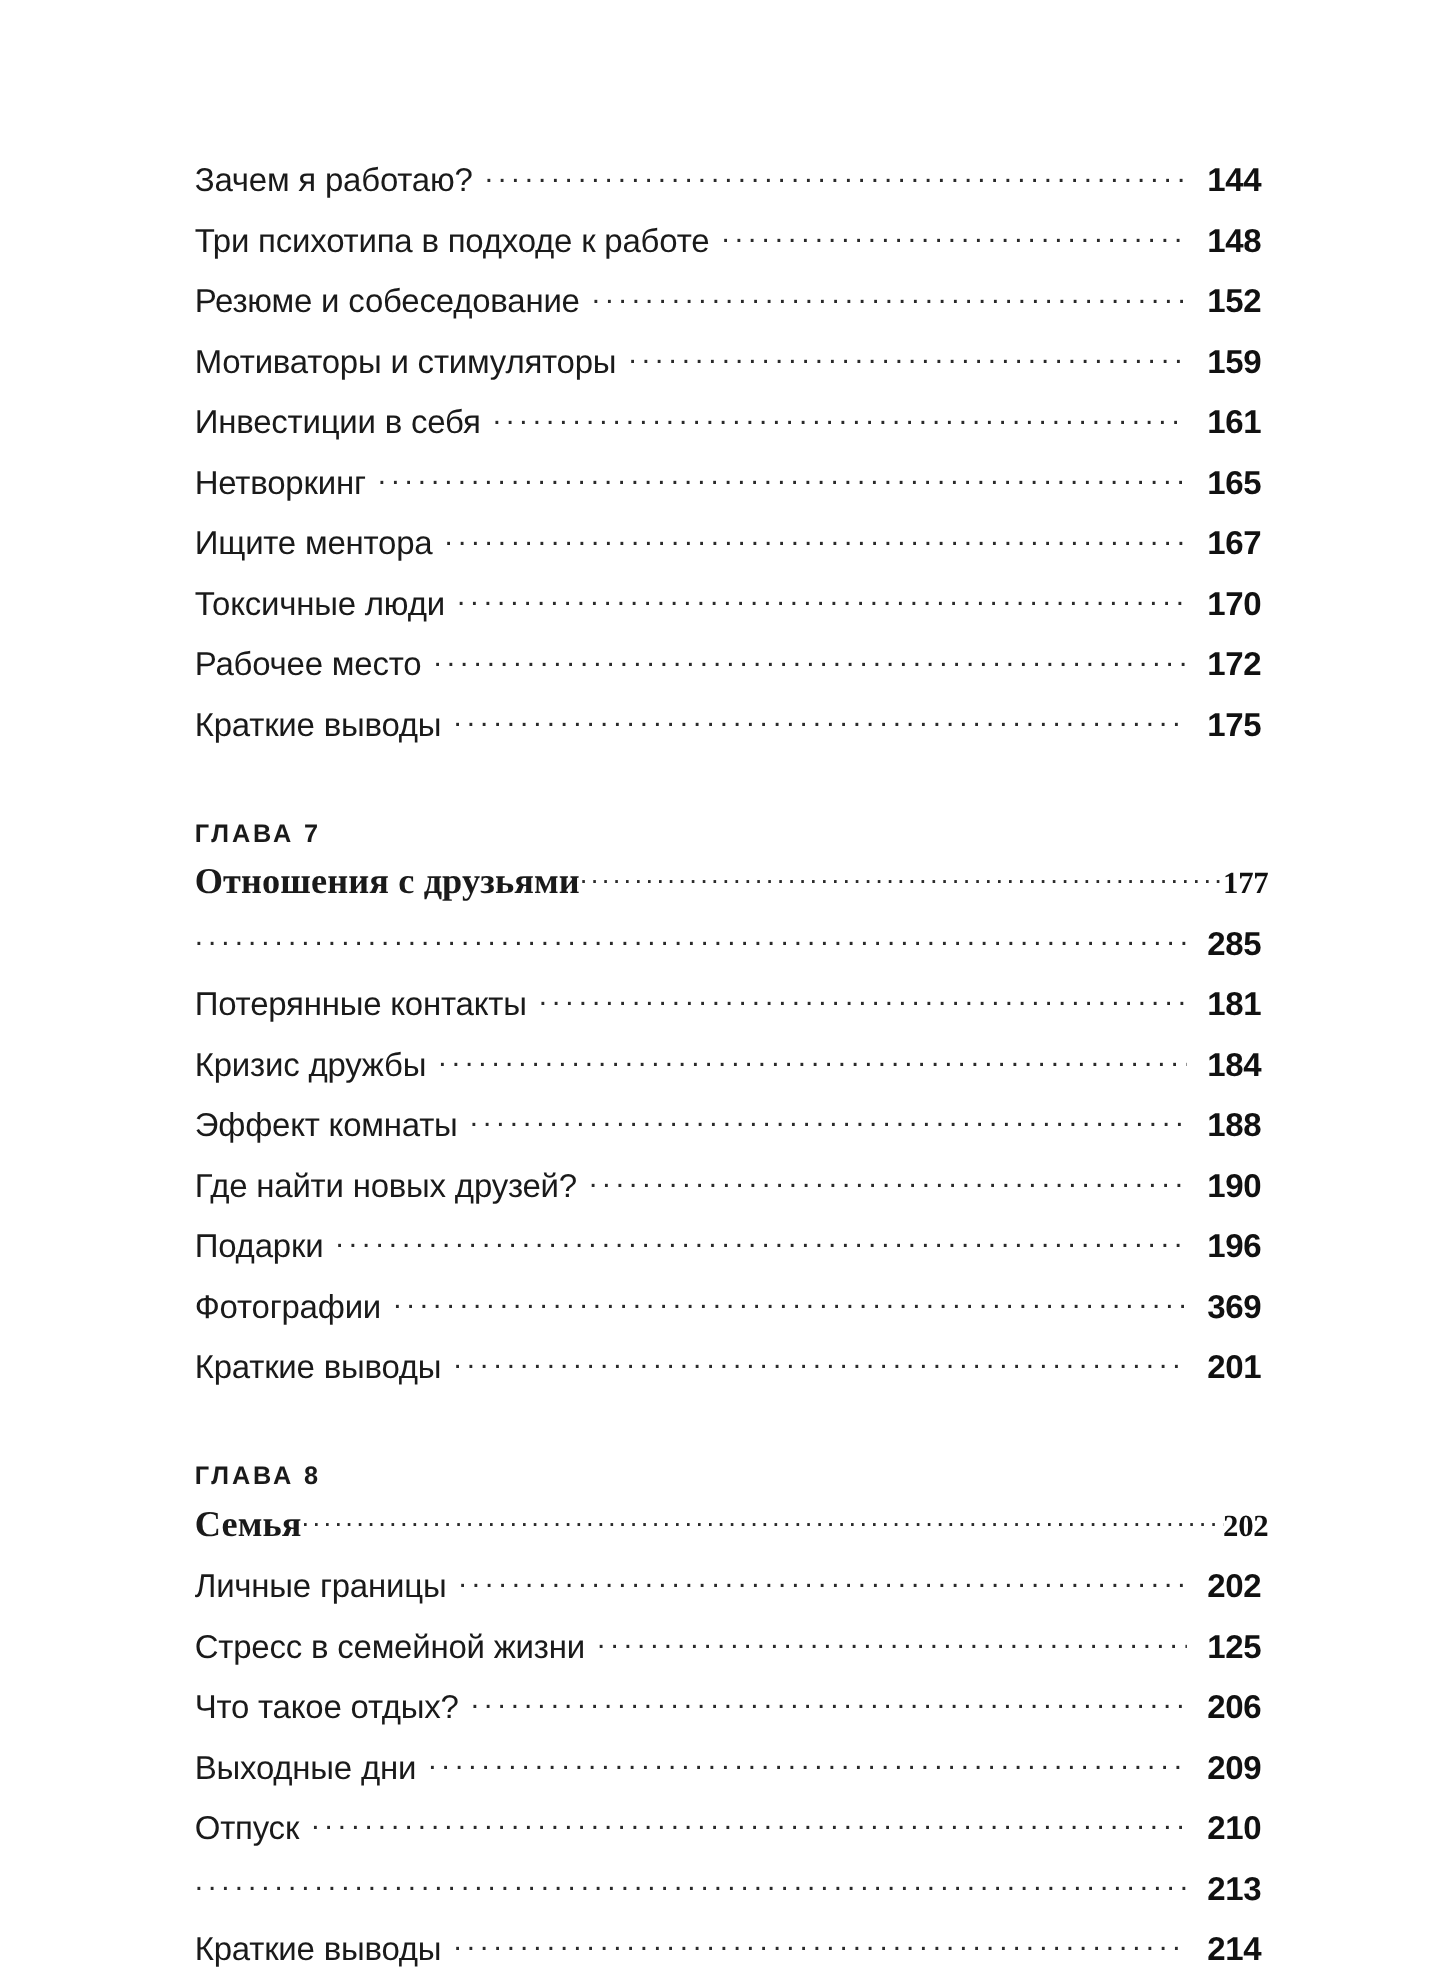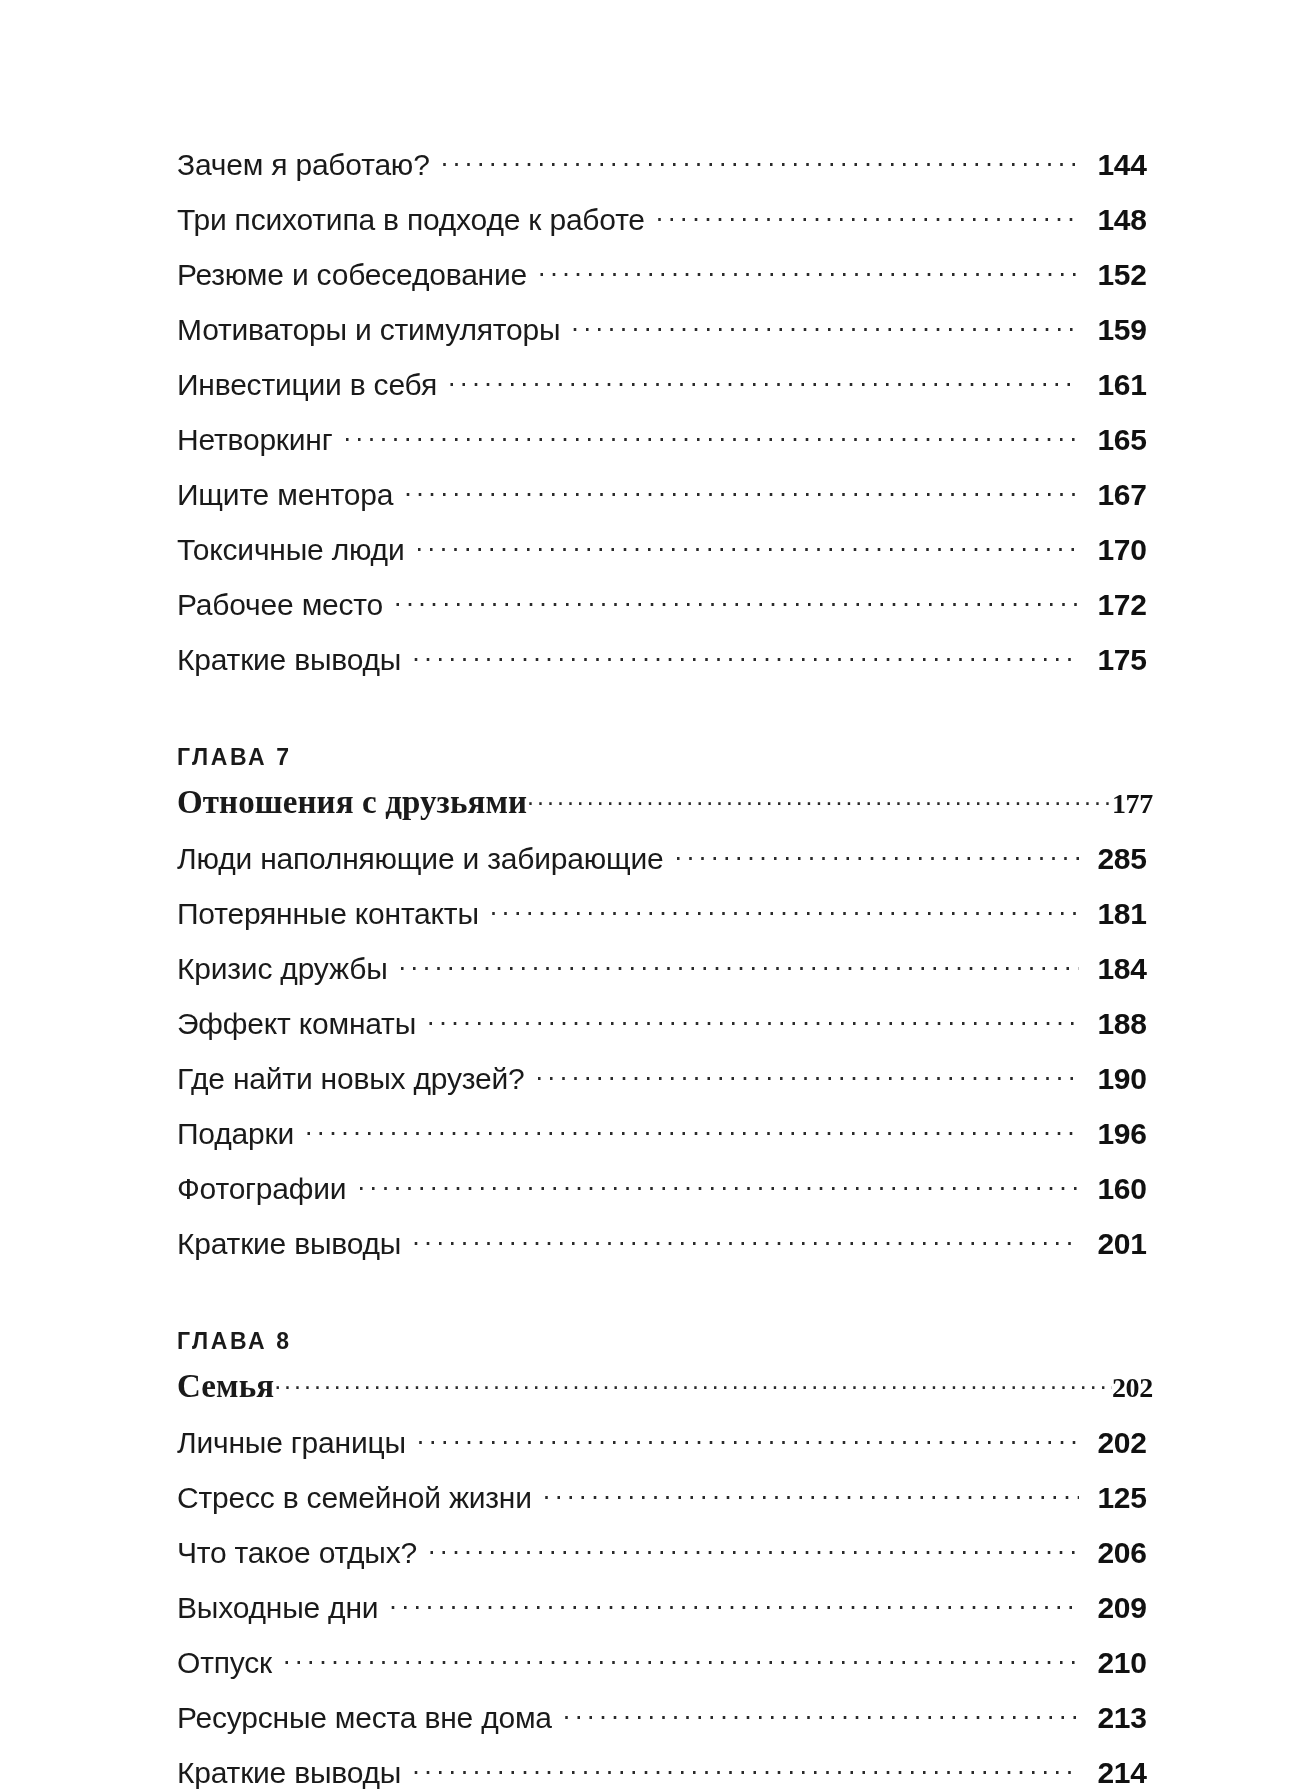--- a/index.html
+++ b/index.html
@@ -185,21 +185,20 @@
     <div class="chapter-block">
       <div class="chapter-label">ГЛАВА 7</div>
 
       <div class="entry chapter-entry">
         <span class="title">Отношения с друзьями</span>
         <span class="leader"></span>
         <span class="pageno">177</span>
       </div>
 
       <div class="entry">
-        <span class="title">Люди наполняющие и забирающие</span>
         <span class="leader"></span>
         <span class="pageno">285</span>
       </div>
       <div class="entry">
         <span class="title">Потерянные контакты</span>
         <span class="leader"></span>
         <span class="pageno">181</span>
       </div>
       <div class="entry">
         <span class="title">Кризис дружбы</span>
@@ -217,21 +216,21 @@
         <span class="pageno">190</span>
       </div>
       <div class="entry">
         <span class="title">Подарки</span>
         <span class="leader"></span>
         <span class="pageno">196</span>
       </div>
       <div class="entry">
         <span class="title">Фотографии</span>
         <span class="leader"></span>
-        <span class="pageno">160</span>
+        <span class="pageno">369</span>
       </div>
       <div class="entry">
         <span class="title">Краткие выводы</span>
         <span class="leader"></span>
         <span class="pageno">201</span>
       </div>
     </div>
 
     <div class="chapter-block">
       <div class="chapter-label">ГЛАВА 8</div>
@@ -261,21 +260,20 @@
         <span class="title">Выходные дни</span>
         <span class="leader"></span>
         <span class="pageno">209</span>
       </div>
       <div class="entry">
         <span class="title">Отпуск</span>
         <span class="leader"></span>
         <span class="pageno">210</span>
       </div>
       <div class="entry">
-        <span class="title">Ресурсные места вне дома</span>
         <span class="leader"></span>
         <span class="pageno">213</span>
       </div>
       <div class="entry">
         <span class="title">Краткие выводы</span>
         <span class="leader"></span>
         <span class="pageno">214</span>
       </div>
     </div>
 

